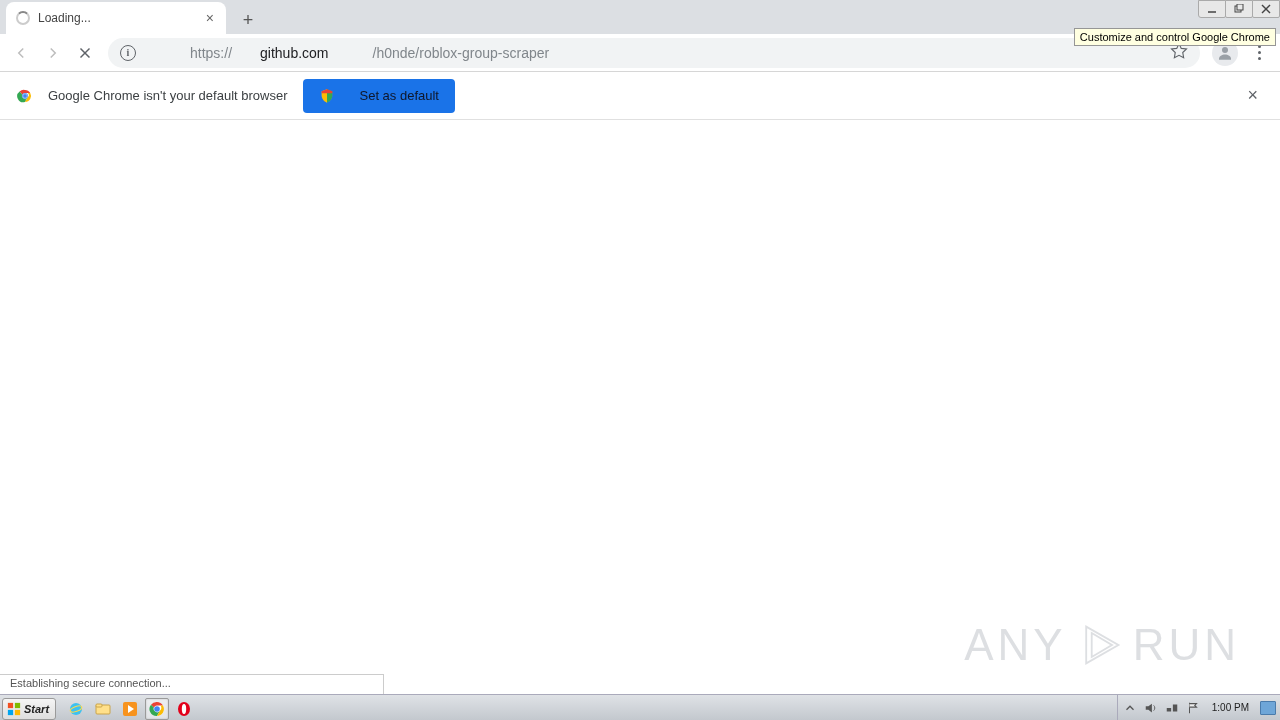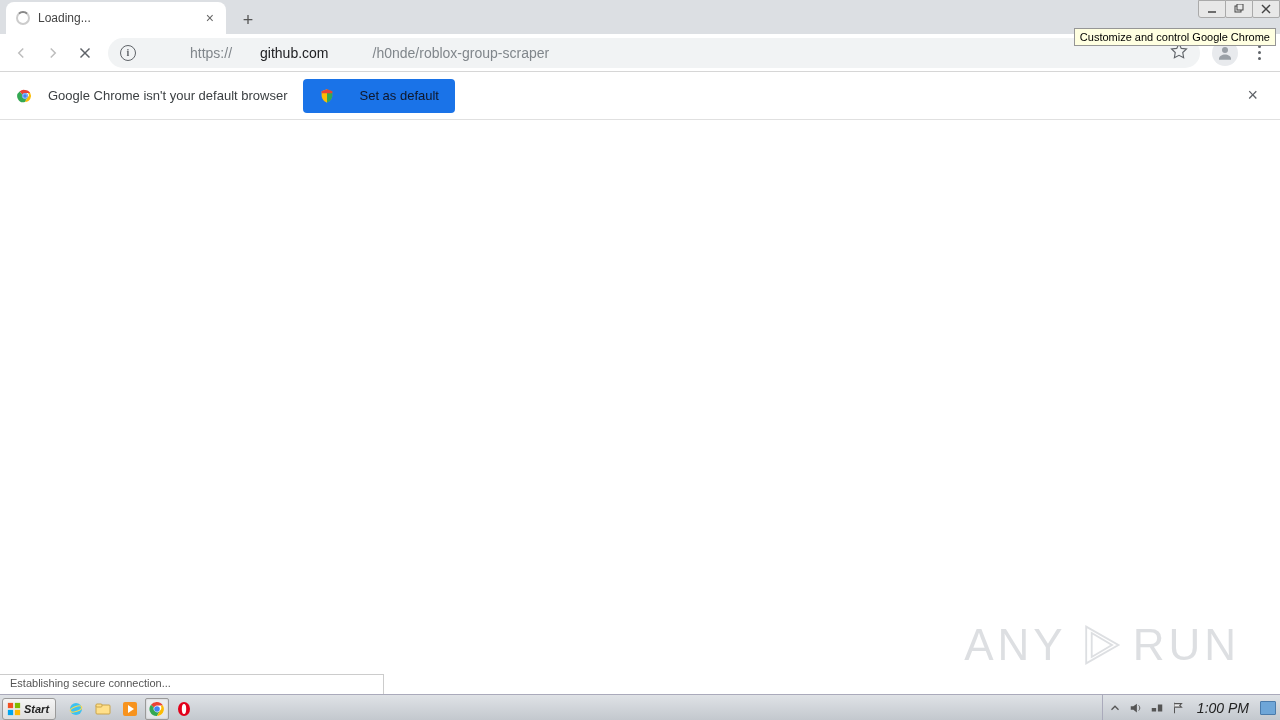--- a/index.html
+++ b/index.html
@@ -61,21 +61,21 @@
 .taskbar { position: absolute; bottom: 0; left: 0; right: 0; height: 26px; background: linear-gradient(#dfe2e6, #c3c8ce); border-top: 1px solid #aab; display: flex; align-items: flex-end; font-size: 11px; }
 .start-btn { height: 22px; margin: 0 2px; padding: 0 6px 0 4px; background: linear-gradient(#f5f5f5,#dedede); border: 1px solid #9a9a9a; border-radius: 3px; display: flex; align-items: center; gap: 3px; font-weight: bold; font-style: italic; color: #222; }
 .win-flag { width: 14px; height: 14px; }
 .task-icons { display: flex; gap: 3px; margin-left: 6px; }
 .task-icon { width: 24px; height: 22px; display: flex; align-items: center; justify-content: center; border: 1px solid transparent; border-radius: 2px; }
 .task-icon.active { background: rgba(255,255,255,0.5); border-color: #9a9a9a; box-shadow: inset 0 0 2px rgba(0,0,0,0.2); }
 .task-icon svg, .task-icon .ico { width: 16px; height: 16px; }
 .tray { margin-left: auto; display: flex; align-items: center; gap: 5px; padding: 0 4px; border-left: 1px solid #aab; height: 100%; }
 .tray-icon { width: 16px; height: 16px; display: flex; align-items: center; justify-content: center; color: #555; }
 .tray-icon svg { width: 14px; height: 14px; }
-.clock { font-size: 14px; color: #222; padding: 0 6px; font-style: italic; }
+.clock { font-size: 10px; color: #222; padding: 0 6px; }
 .desktop-peek { width: 16px; height: 14px; background: #6ea6d8; border: 1px solid #4a7bab; border-radius: 1px; }
 </style>
 </head>
 <body>
 
 <div class="win-controls">
   <div class="win-btn">
     <svg viewBox="0 0 10 10">
         <line x1="1" y1="8" x2="9" y2="8" stroke="#444" stroke-width="1.5"></line>
       </svg>

